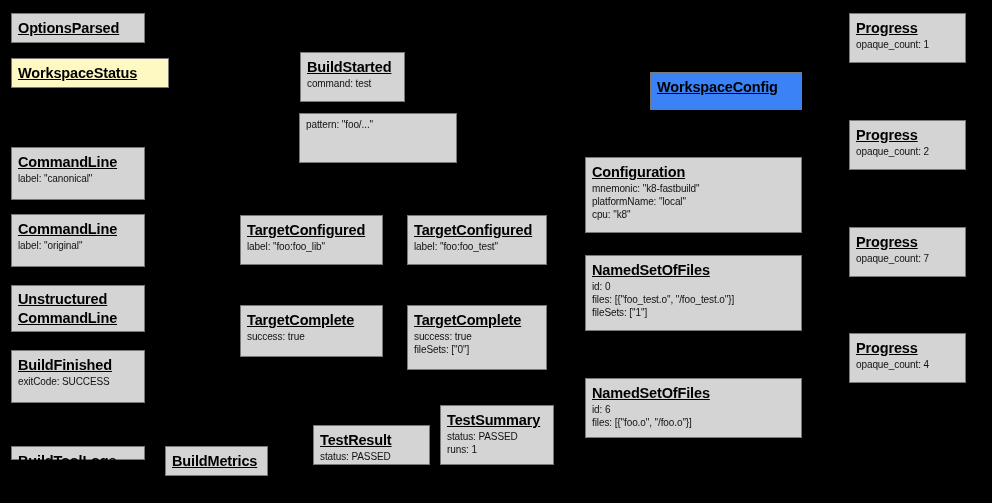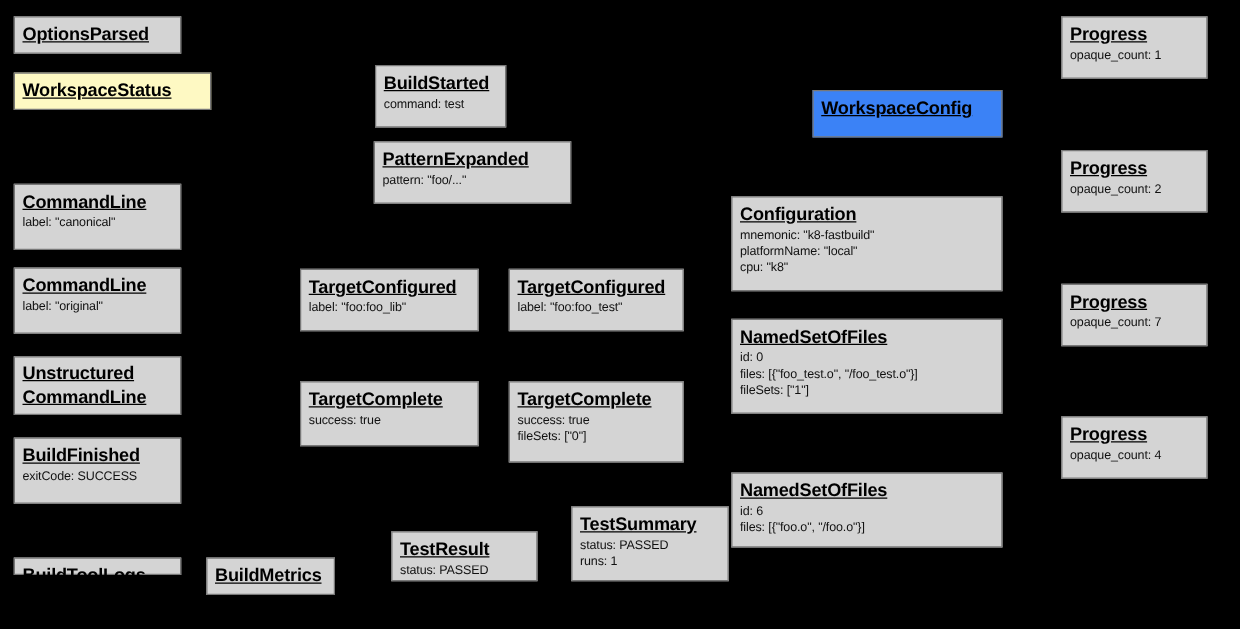--- a/index.html
+++ b/index.html
@@ -52,28 +52,28 @@
     <div class="node" style="left: 11px; top: 13px; width: 134px; height: 30px; background: rgb(212, 212, 212); border-color: rgb(120, 120, 120);"><div class="node-title">OptionsParsed</div></div>
     <div class="node" style="left: 11px; top: 58px; width: 158px; height: 30px; background: #fef9c3; border-color: rgb(120, 120, 120);"><div class="node-title">WorkspaceStatus</div></div>
     <div class="node" style="left: 11px; top: 147px; width: 134px; height: 53px; background: rgb(212, 212, 212); border-color: rgb(120, 120, 120);"><div class="node-title">CommandLine</div><div class="node-fields">label: "canonical"</div></div>
     <div class="node" style="left: 11px; top: 214px; width: 134px; height: 53px; background: rgb(212, 212, 212); border-color: rgb(120, 120, 120);"><div class="node-title">CommandLine</div><div class="node-fields">label: "original"</div></div>
     <div class="node" style="left: 11px; top: 285px; width: 134px; height: 47px; background: rgb(212, 212, 212); border-color: rgb(120, 120, 120);"><div class="node-title">Unstructured
 CommandLine</div></div>
     <div class="node" style="left: 11px; top: 350px; width: 134px; height: 53px; background: rgb(212, 212, 212); border-color: rgb(120, 120, 120);"><div class="node-title">BuildFinished</div><div class="node-fields">exitCode: SUCCESS</div></div>
     <div class="node" style="left: 11px; top: 446px; width: 134px; height: 14px; background: rgb(212, 212, 212); border-color: rgb(120, 120, 120);"><div class="node-title">BuildToolLogs</div></div>
     <div class="node" style="left: 165px; top: 446px; width: 103px; height: 30px; background: rgb(212, 212, 212); border-color: rgb(120, 120, 120);"><div class="node-title">BuildMetrics</div></div>
     <div class="node" style="left: 300px; top: 13px; width: 105px; height: 50px; background: rgb(212, 212, 212); border-color: rgb(120, 120, 120); margin-top: 39px;"><div class="node-title">BuildStarted</div><div class="node-fields">command: test</div></div>
-    <div class="node" style="left: 299px; top: 113px; width: 158px; height: 50px; background: rgb(212, 212, 212); border-color: rgb(120, 120, 120);"><div class="node-title">PatternExpanded</div><div class="node-fields">pattern: "foo/..."</div></div>
+    <div class="node" style="left: 299px; top: 113px; width: 158px; height: 50px; background: rgb(212, 212, 212); border-color: rgb(120, 120, 120);"><div class="node-fields">pattern: "foo/..."</div></div>
     <div class="node" style="left: 240px; top: 215px; width: 143px; height: 50px; background: rgb(212, 212, 212); border-color: rgb(120, 120, 120);"><div class="node-title">TargetConfigured</div><div class="node-fields">label: "foo:foo_lib"</div></div>
     <div class="node" style="left: 407px; top: 215px; width: 140px; height: 50px; background: rgb(212, 212, 212); border-color: rgb(120, 120, 120);"><div class="node-title">TargetConfigured</div><div class="node-fields">label: "foo:foo_test"</div></div>
     <div class="node" style="left: 240px; top: 305px; width: 143px; height: 52px; background: rgb(212, 212, 212); border-color: rgb(120, 120, 120);"><div class="node-title">TargetComplete</div><div class="node-fields">success: true</div></div>
     <div class="node" style="left: 407px; top: 305px; width: 140px; height: 65px; background: rgb(212, 212, 212); border-color: rgb(120, 120, 120);"><div class="node-title">TargetComplete</div><div class="node-fields">success: true
 fileSets: ["0"]</div></div>
     <div class="node" style="left: 313px; top: 425px; width: 117px; height: 40px; background: rgb(212, 212, 212); border-color: rgb(120, 120, 120);"><div class="node-title">TestResult</div><div class="node-fields">status: PASSED</div></div>
-    <div class="node" style="left: 440px; top: 405px; width: 126px; height: 60px; background: rgb(212, 212, 212); border-color: rgb(120, 120, 120); margin-left: 17px;"><div class="node-title">TestSummary</div><div class="node-fields">status: PASSED
+    <div class="node" style="left: 440px; top: 405px; width: 114px; height: 60px; background: rgb(212, 212, 212); border-color: rgb(120, 120, 120);"><div class="node-title">TestSummary</div><div class="node-fields">status: PASSED
 runs: 1</div></div>
     <div class="node" style="left: 650px; top: 72px; width: 152px; height: 38px; background: #3b82f6; border-color: rgb(120, 120, 120);"><div class="node-title">WorkspaceConfig</div></div>
     <div class="node" style="left: 585px; top: 157px; width: 217px; height: 76px; background: rgb(212, 212, 212); border-color: rgb(120, 120, 120);"><div class="node-title">Configuration</div><div class="node-fields">mnemonic: "k8-fastbuild"
 platformName: "local"
 cpu: "k8"</div></div>
     <div class="node" style="left: 585px; top: 255px; width: 217px; height: 76px; background: rgb(212, 212, 212); border-color: rgb(120, 120, 120);"><div class="node-title">NamedSetOfFiles</div><div class="node-fields">id: 0
 files: [{"foo_test.o", "/foo_test.o"}]
 fileSets: ["1"]</div></div>
     <div class="node" style="left: 585px; top: 378px; width: 217px; height: 60px; background: rgb(212, 212, 212); border-color: rgb(120, 120, 120);"><div class="node-title">NamedSetOfFiles</div><div class="node-fields">id: 6
 files: [{"foo.o", "/foo.o"}]</div></div>

